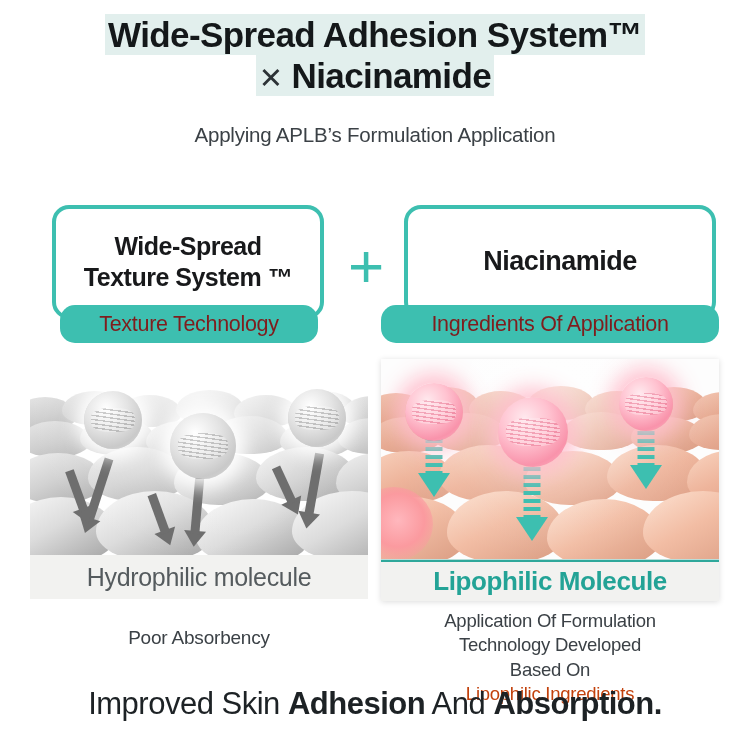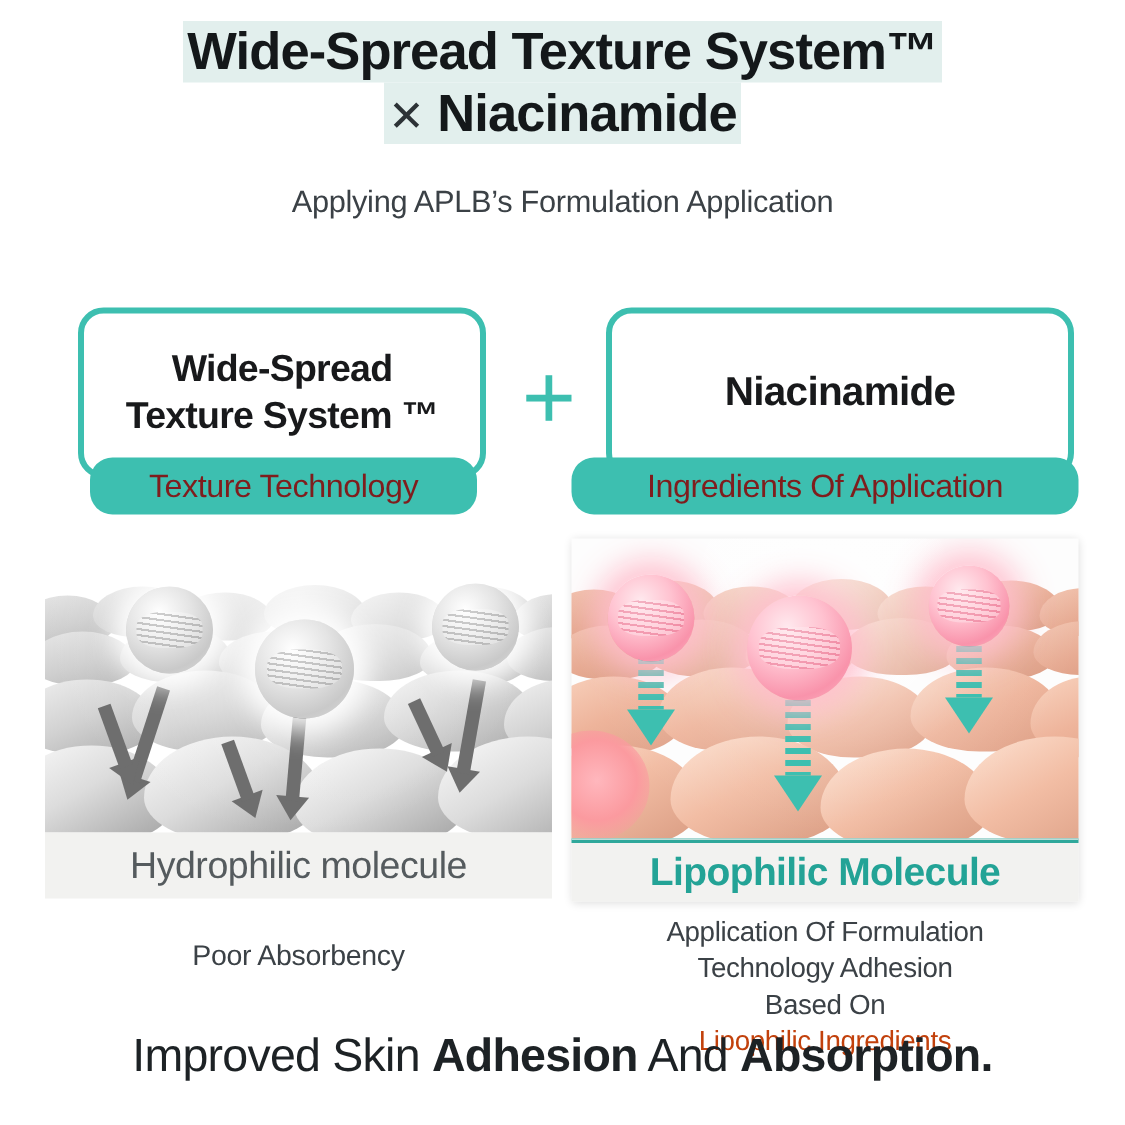--- a/index.html
+++ b/index.html
@@ -269,21 +269,21 @@
   }
   .footer b { font-weight: bold; }
 </style>
 </head>
 <body>
 
 <div id="page">
 
   <div class="title-block">
     <span class="title-line">
-      <span class="title-hl">Wide-Spread Texture System™</span>
+      <span class="title-hl">Wide-Spread Adhesion System™</span>
     </span>
     <span class="title-line">
       <span class="title-hl"><span class="title-x">✕</span><span>Niacinamide</span></span>
     </span>
   </div>
 
   <div class="subtitle">
     <span>Applying APLB’s Formulation Application</span>
   </div>
 
@@ -444,21 +444,21 @@
     </div>
 
     <div class="teal-rule"></div>
     <div class="cap" id="cap-right">Lipophilic Molecule</div>
   </div>
 
   <div class="sub-cap" id="poor-abs">Poor Absorbency</div>
 
   <div class="sub-cap" id="app-note">
     <span>Application Of Formulation</span>
-    <span>Technology Adhesion</span>
+    <span>Technology Developed</span>
     <span>
         <span>Based On </span>
         <span class="accent-teal">Lipophilic Ingredients</span>
       </span>
   </div>
 
   <div class="footer"><span>Improved Skin </span><b>Adhesion</b><span> And </span><b>Absorption.</b></div>
 
 </div>
 

